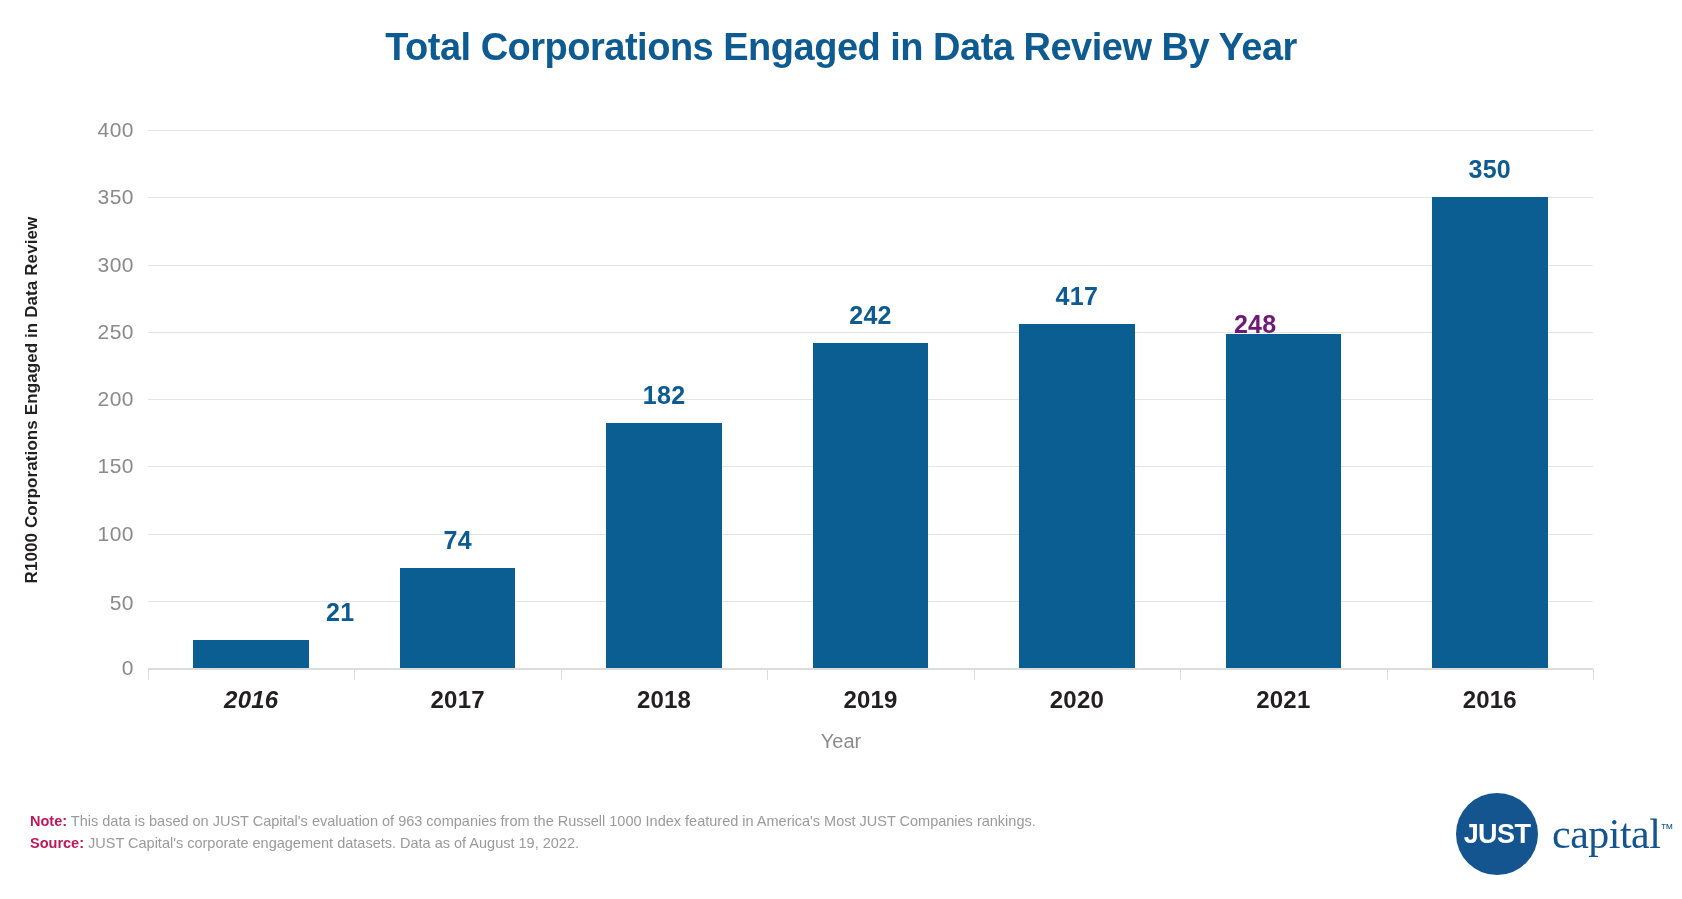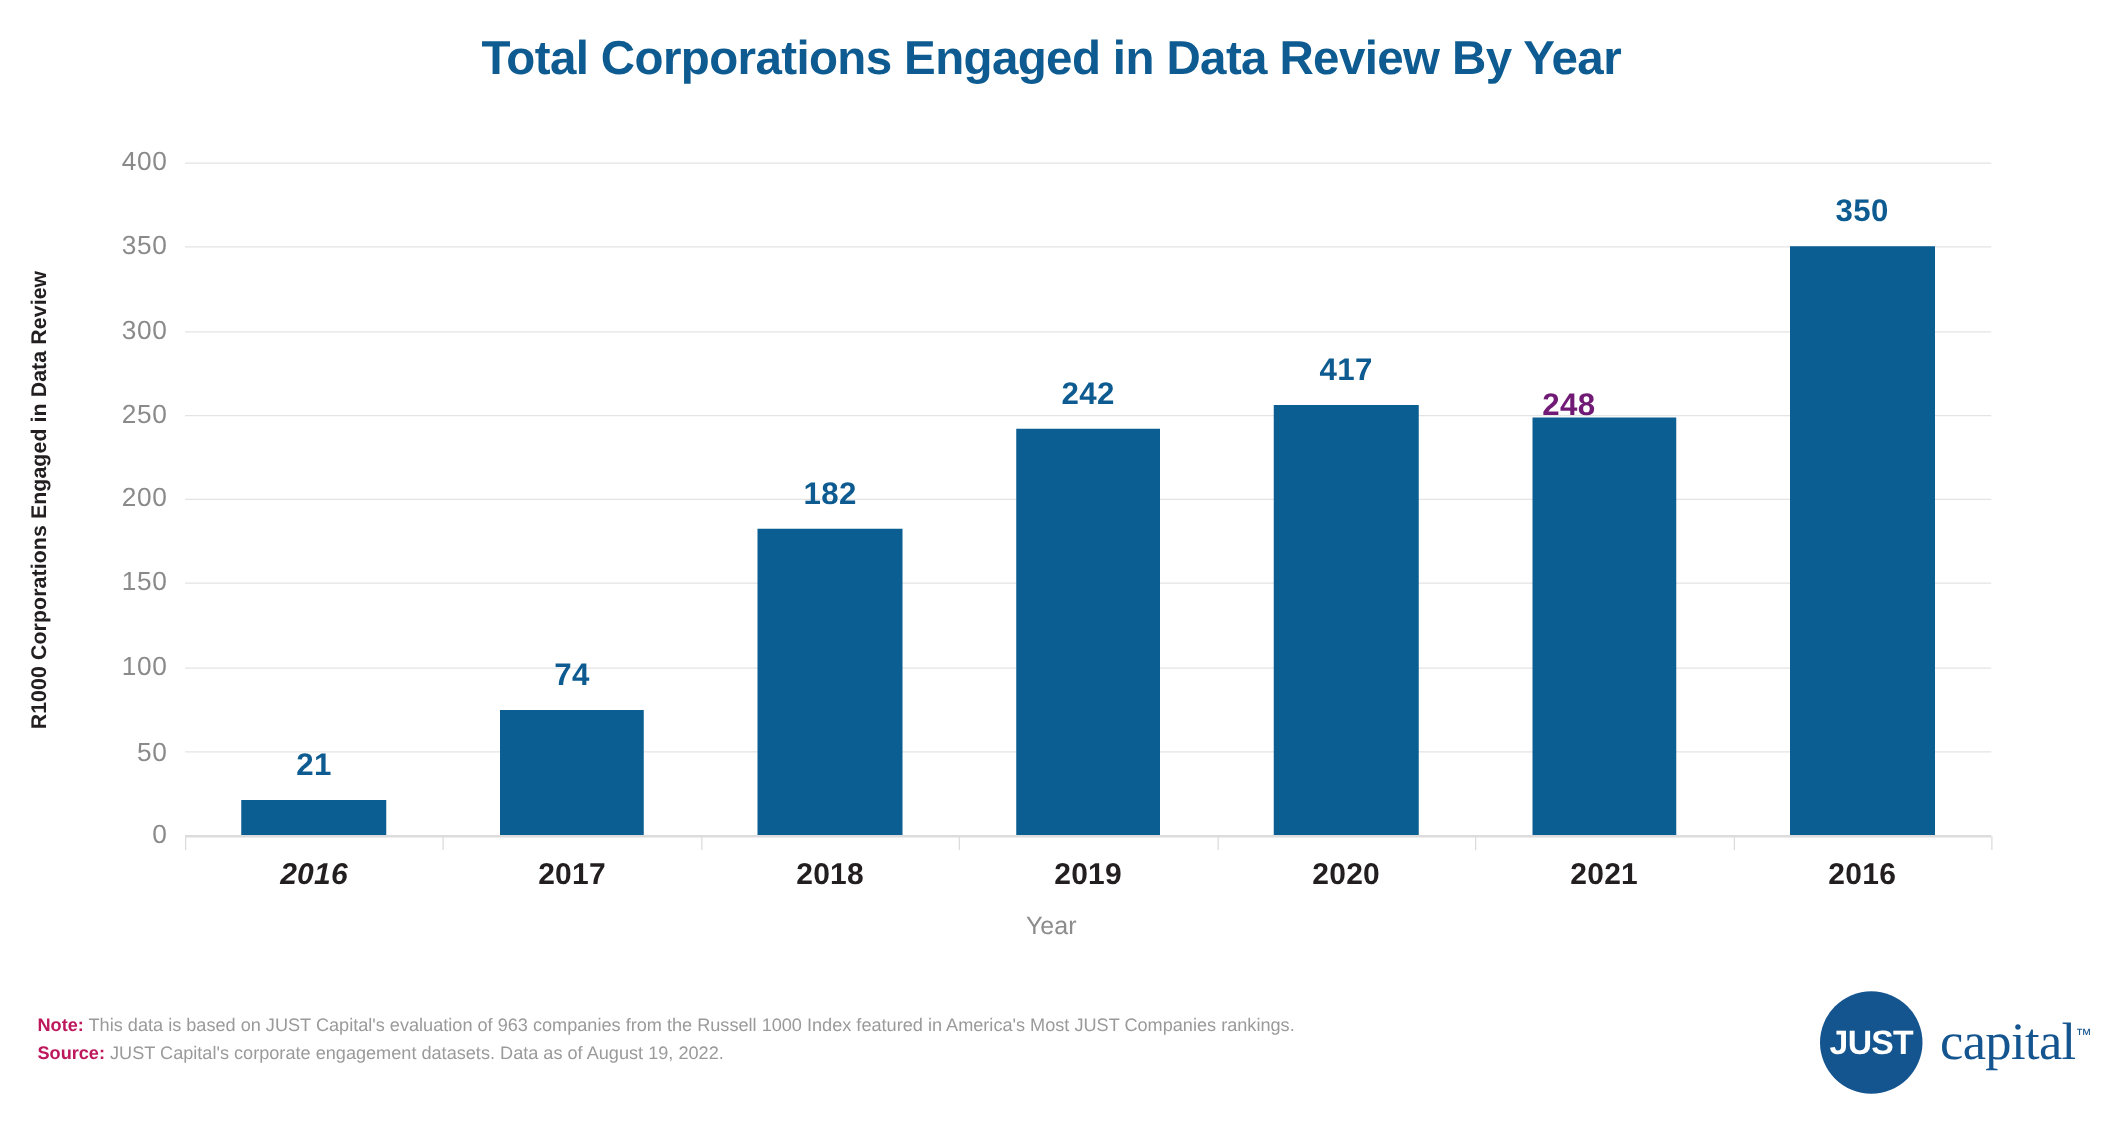--- a/index.html
+++ b/index.html
@@ -221,21 +221,21 @@
   <div class="plot-area" id="plot-area">
       <div class="gridline" style="top: 0px;"></div>
       <div class="gridline" style="top: 67.25px;"></div>
       <div class="gridline" style="top: 134.5px;"></div>
       <div class="gridline" style="top: 201.75px;"></div>
       <div class="gridline" style="top: 269px;"></div>
       <div class="gridline" style="top: 336.25px;"></div>
       <div class="gridline" style="top: 403.5px;"></div>
       <div class="gridline" style="top: 470.75px;"></div>
       <div class="bar" style="left: 45.4143px; width: 115.6px; height: 28.245px; background: rgb(11, 94, 145);"></div>
-      <div class="bar-value" style="left: 0px; width: 206.429px; top: 467.755px; color: rgb(13, 91, 144);">21</div>
+      <div class="bar-value" style="left: 0px; width: 206.429px; top: 467.755px; color: rgb(13, 91, 144); text-align: right;">21</div>
       <div class="bar" style="left: 251.843px; width: 115.6px; height: 99.53px; background: rgb(11, 94, 145);"></div>
       <div class="bar-value" style="left: 206.429px; width: 206.429px; top: 396.47px; color: rgb(13, 91, 144);">74</div>
       <div class="bar" style="left: 458.271px; width: 115.6px; height: 244.79px; background: rgb(11, 94, 145);"></div>
       <div class="bar-value" style="left: 412.857px; width: 206.429px; top: 251.21px; color: rgb(13, 91, 144);">182</div>
       <div class="bar" style="left: 664.7px; width: 115.6px; height: 325.49px; background: rgb(11, 94, 145);"></div>
       <div class="bar-value" style="left: 619.286px; width: 206.429px; top: 170.51px; color: rgb(13, 91, 144);">242</div>
       <div class="bar" style="left: 871.129px; width: 115.6px; height: 344.32px; background: rgb(11, 94, 145);"></div>
       <div class="bar-value" style="left: 825.714px; width: 206.429px; top: 151.68px; color: rgb(13, 91, 144);">417</div>
       <div class="bar" style="left: 1077.56px; width: 115.6px; height: 333.56px; background: rgb(11, 94, 145);"></div>
       <div class="bar-value" style="left: 1004px; width: 206.429px; top: 162.44px; color: #701a75; margin-top: 18px;">248</div>

